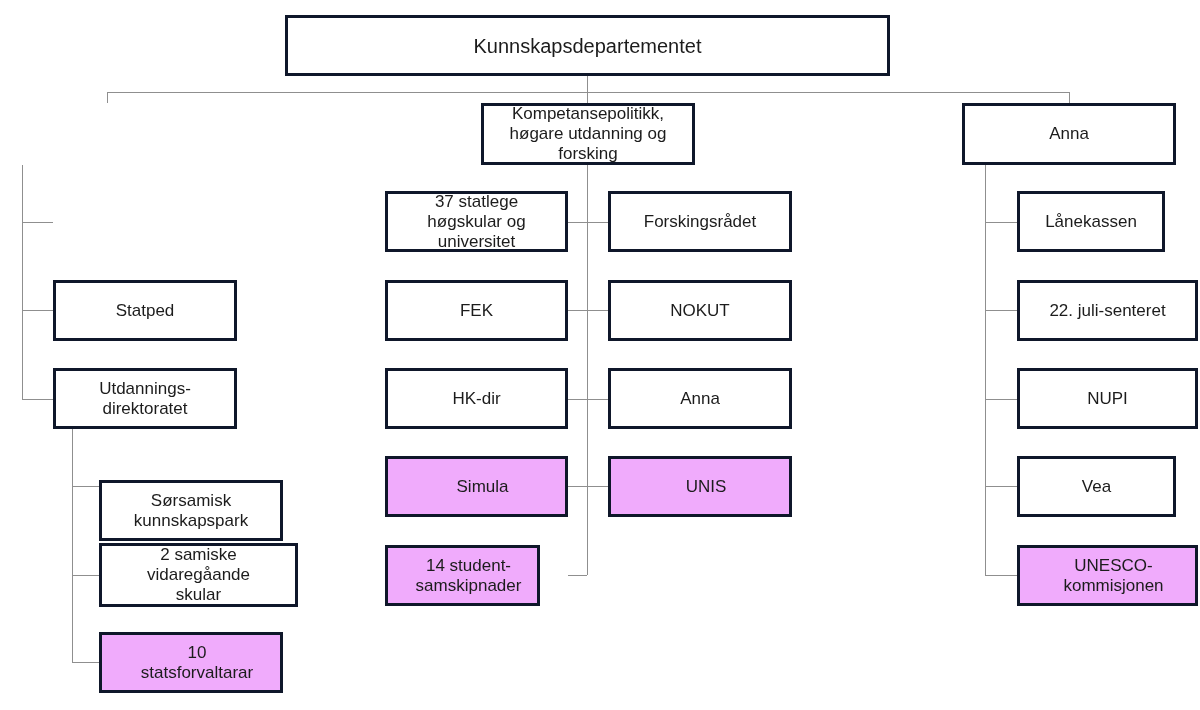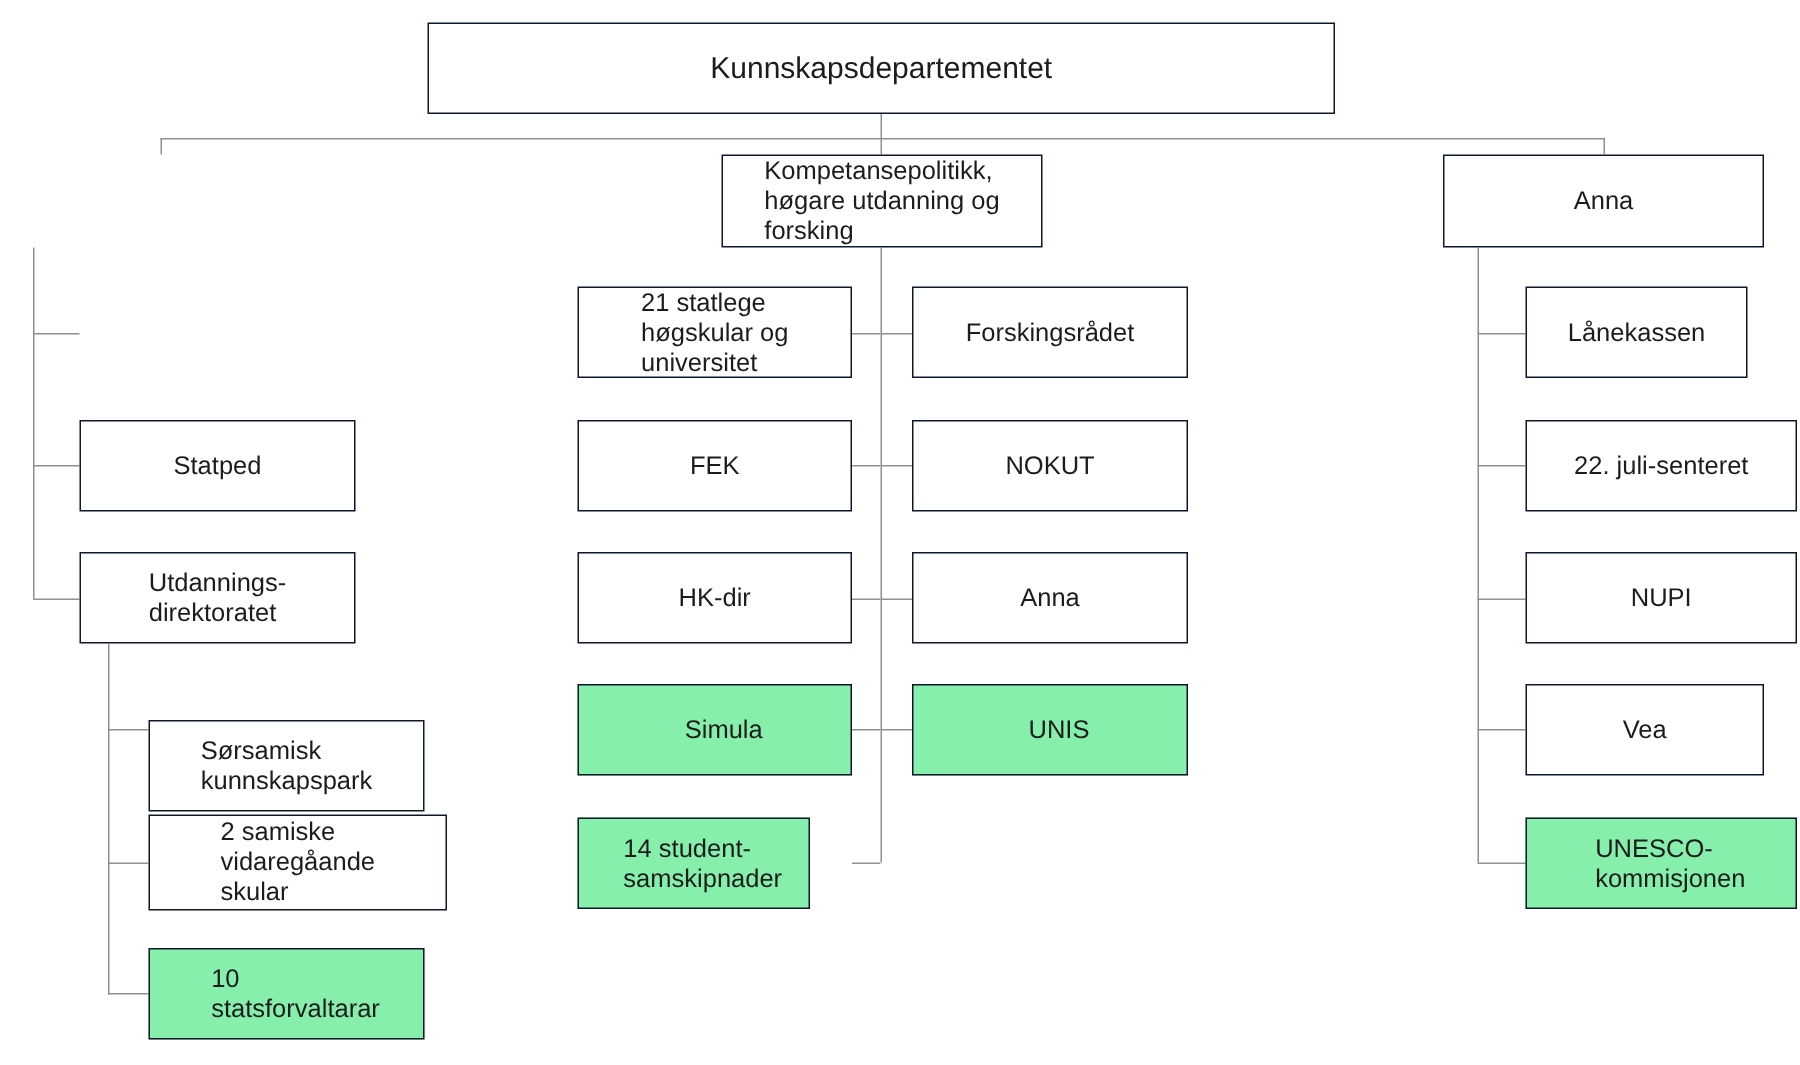--- a/index.html
+++ b/index.html
@@ -11,28 +11,29 @@
     font-family: "Liberation Sans", "DejaVu Sans", sans-serif;
     color: #1c1c1c;
     overflow: hidden;
   }
   .line-h { position: absolute; height: 1px; background: #8f8f8f; }
   .line-v { position: absolute; width: 1px;  background: #8f8f8f; }
   .node {
     position: absolute;
     box-sizing: border-box;
     background: #ffffff;
-    border: 1px solid #0f172a;
+    border: 3px solid #0f172a;
     display: flex;
     align-items: center;
     justify-content: center;
+    text-align: center;
     font-size: 17px;
     line-height: 20px;
   }
-  .node.gray { background: #86efac; padding-left: 12px; }
+  .node.gray { background: #f0abfc; padding-left: 12px; }
   .node .lbl { white-space: pre-line; }
   .node.root { font-size: 20px; line-height: 24px; }
 </style>
 </head>
 <body>
 
 <div class="canvas">
 
   <div class="line-v" style="left:587px;top:76px;height:16px"></div>
   <div class="line-h" style="left:107px;top:92px;width:963px"></div>
@@ -96,21 +97,21 @@
     <span class="lbl">2 samiske
 vidaregåande
 skular</span>
   </div>
   <div class="node gray" style="left:99px;top:632px;width:184px;height:61px">
     <span class="lbl">10
 statsforvaltarar</span>
   </div>
 
   <div class="node" style="left:385px;top:191px;width:183px;height:61px">
-    <span class="lbl">21 statlege
+    <span class="lbl">37 statlege
 høgskular og
 universitet</span>
   </div>
   <div class="node" style="left:385px;top:280px;width:183px;height:61px">
     <span class="lbl">FEK</span>
   </div>
   <div class="node" style="left:385px;top:368px;width:183px;height:61px">
     <span class="lbl">HK-dir</span>
   </div>
   <div class="node gray" style="left:385px;top:456px;width:183px;height:61px">

